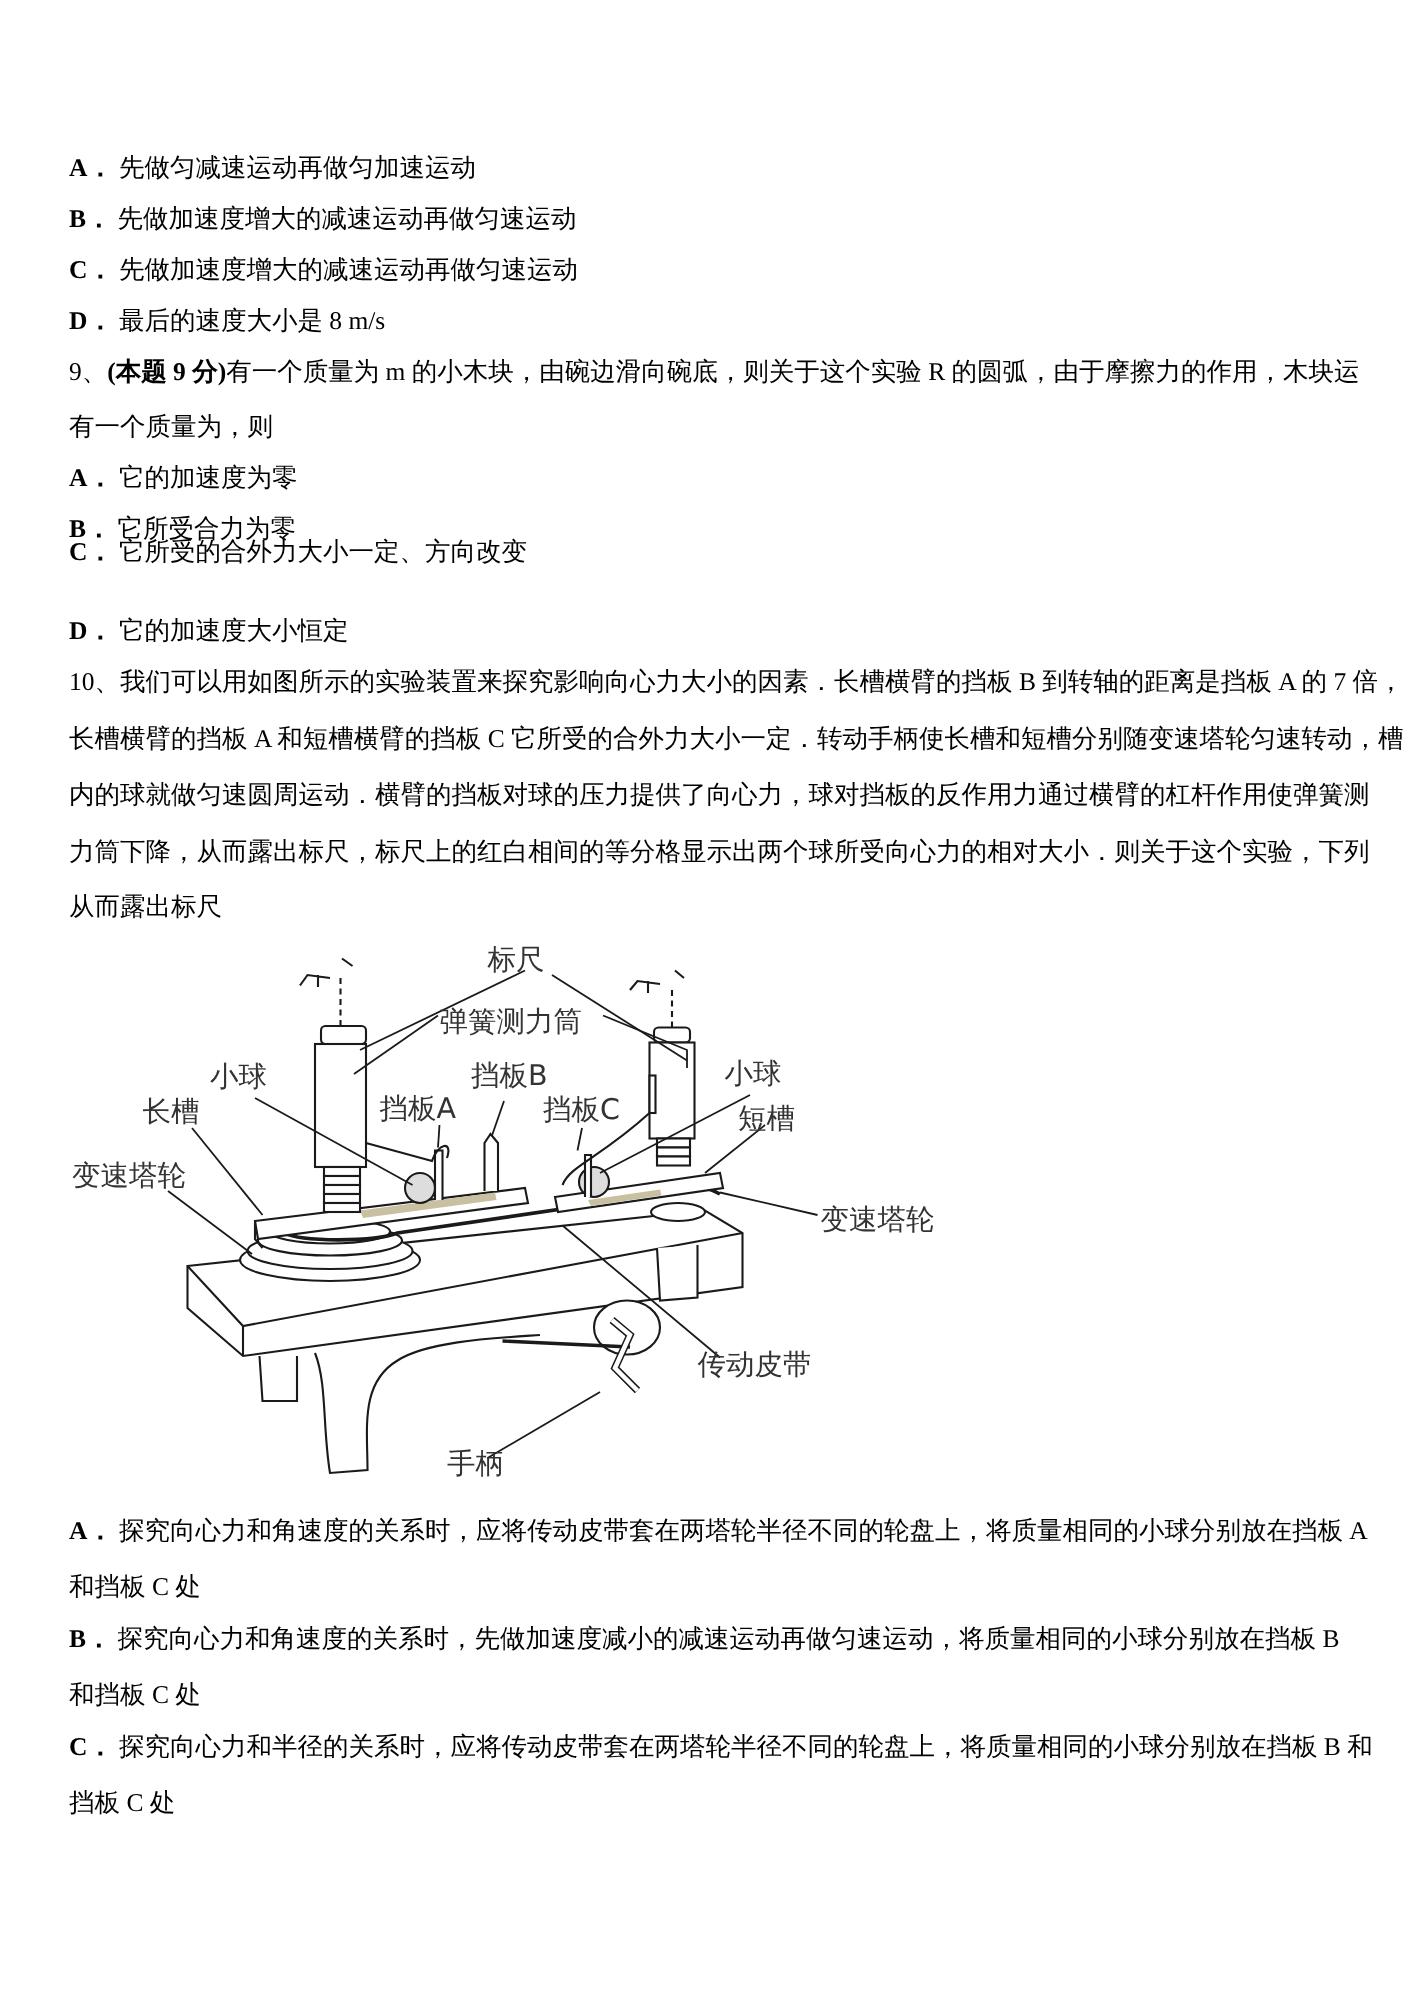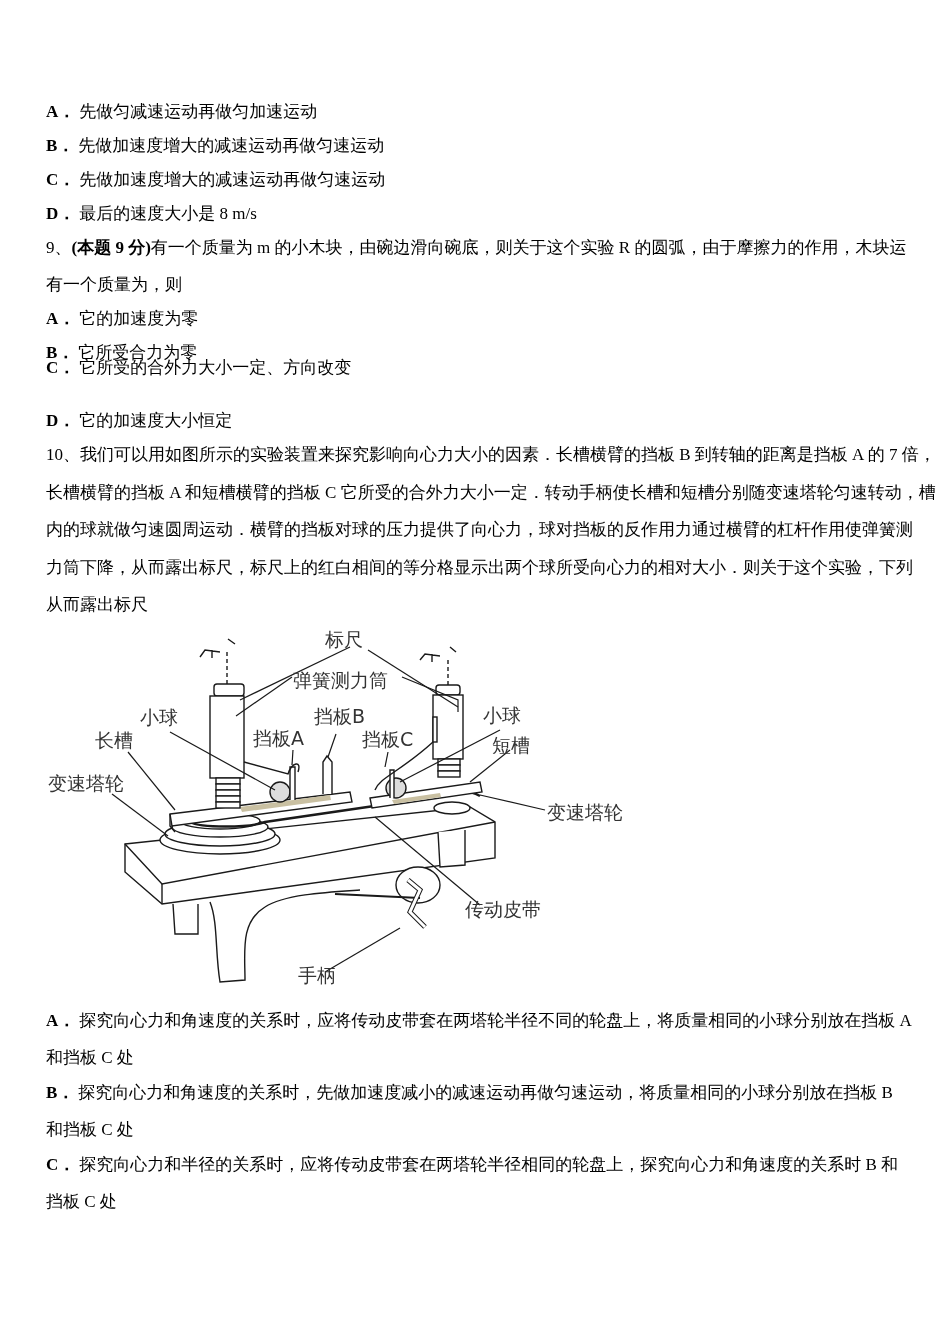--- a/index.html
+++ b/index.html
@@ -161,15 +161,15 @@
   <span class="opt-key">A．</span><span>探究向心力和角速度的关系时，应将传动皮带套在两塔轮半径不同的轮盘上，将质量相同的小球分别放在挡板 A</span>
 </div>
 <div class="line" style="top:1048px">和挡板 C 处</div>
 
 <div class="line" style="top:1083px">
   <span class="opt-key">B．</span><span>探究向心力和角速度的关系时，先做加速度减小的减速运动再做匀速运动，将质量相同的小球分别放在挡板 B</span>
 </div>
 <div class="line" style="top:1120px">和挡板 C 处</div>
 
 <div class="line" style="top:1155px">
-  <span class="opt-key">C．</span><span>探究向心力和半径的关系时，应将传动皮带套在两塔轮半径相同的轮盘上，探究向心力和角速度的关系时 B 和</span>
+  <span class="opt-key">C．</span><span>探究向心力和半径的关系时，应将传动皮带套在两塔轮半径不同的轮盘上，将质量相同的小球分别放在挡板 B 和</span>
 </div>
 <div class="line" style="top:1192px">挡板 C 处</div>
 
 </body></html>

